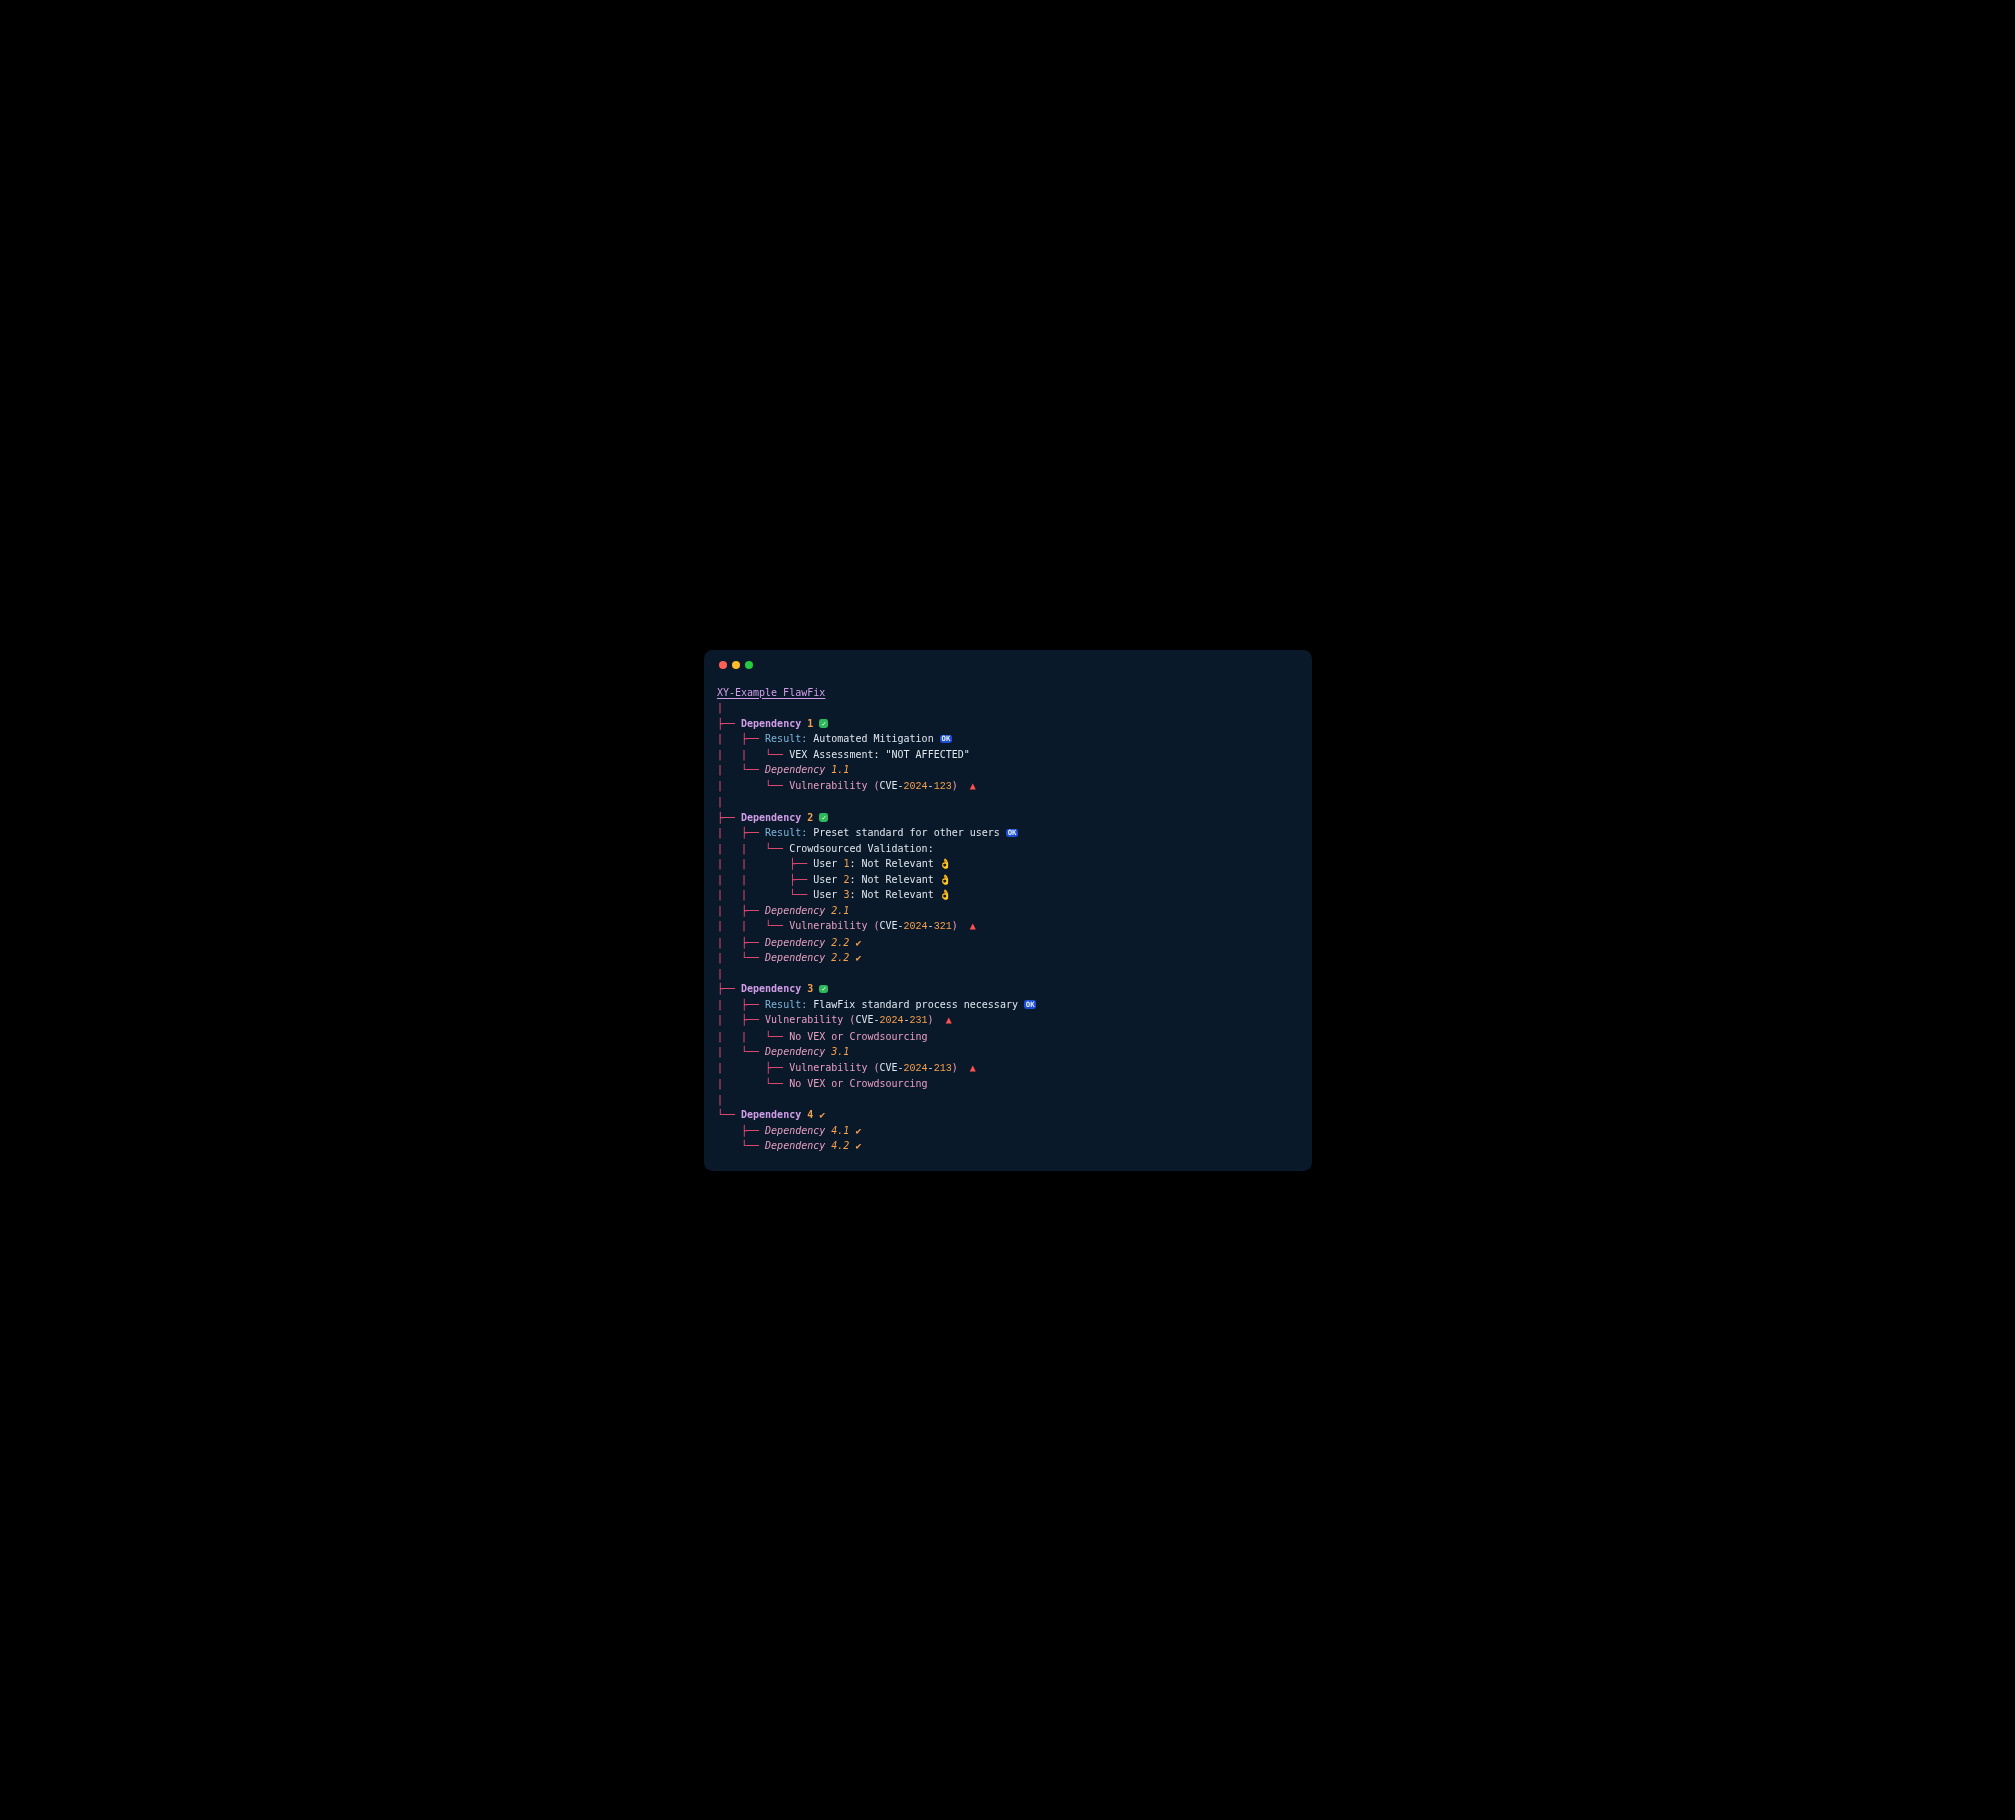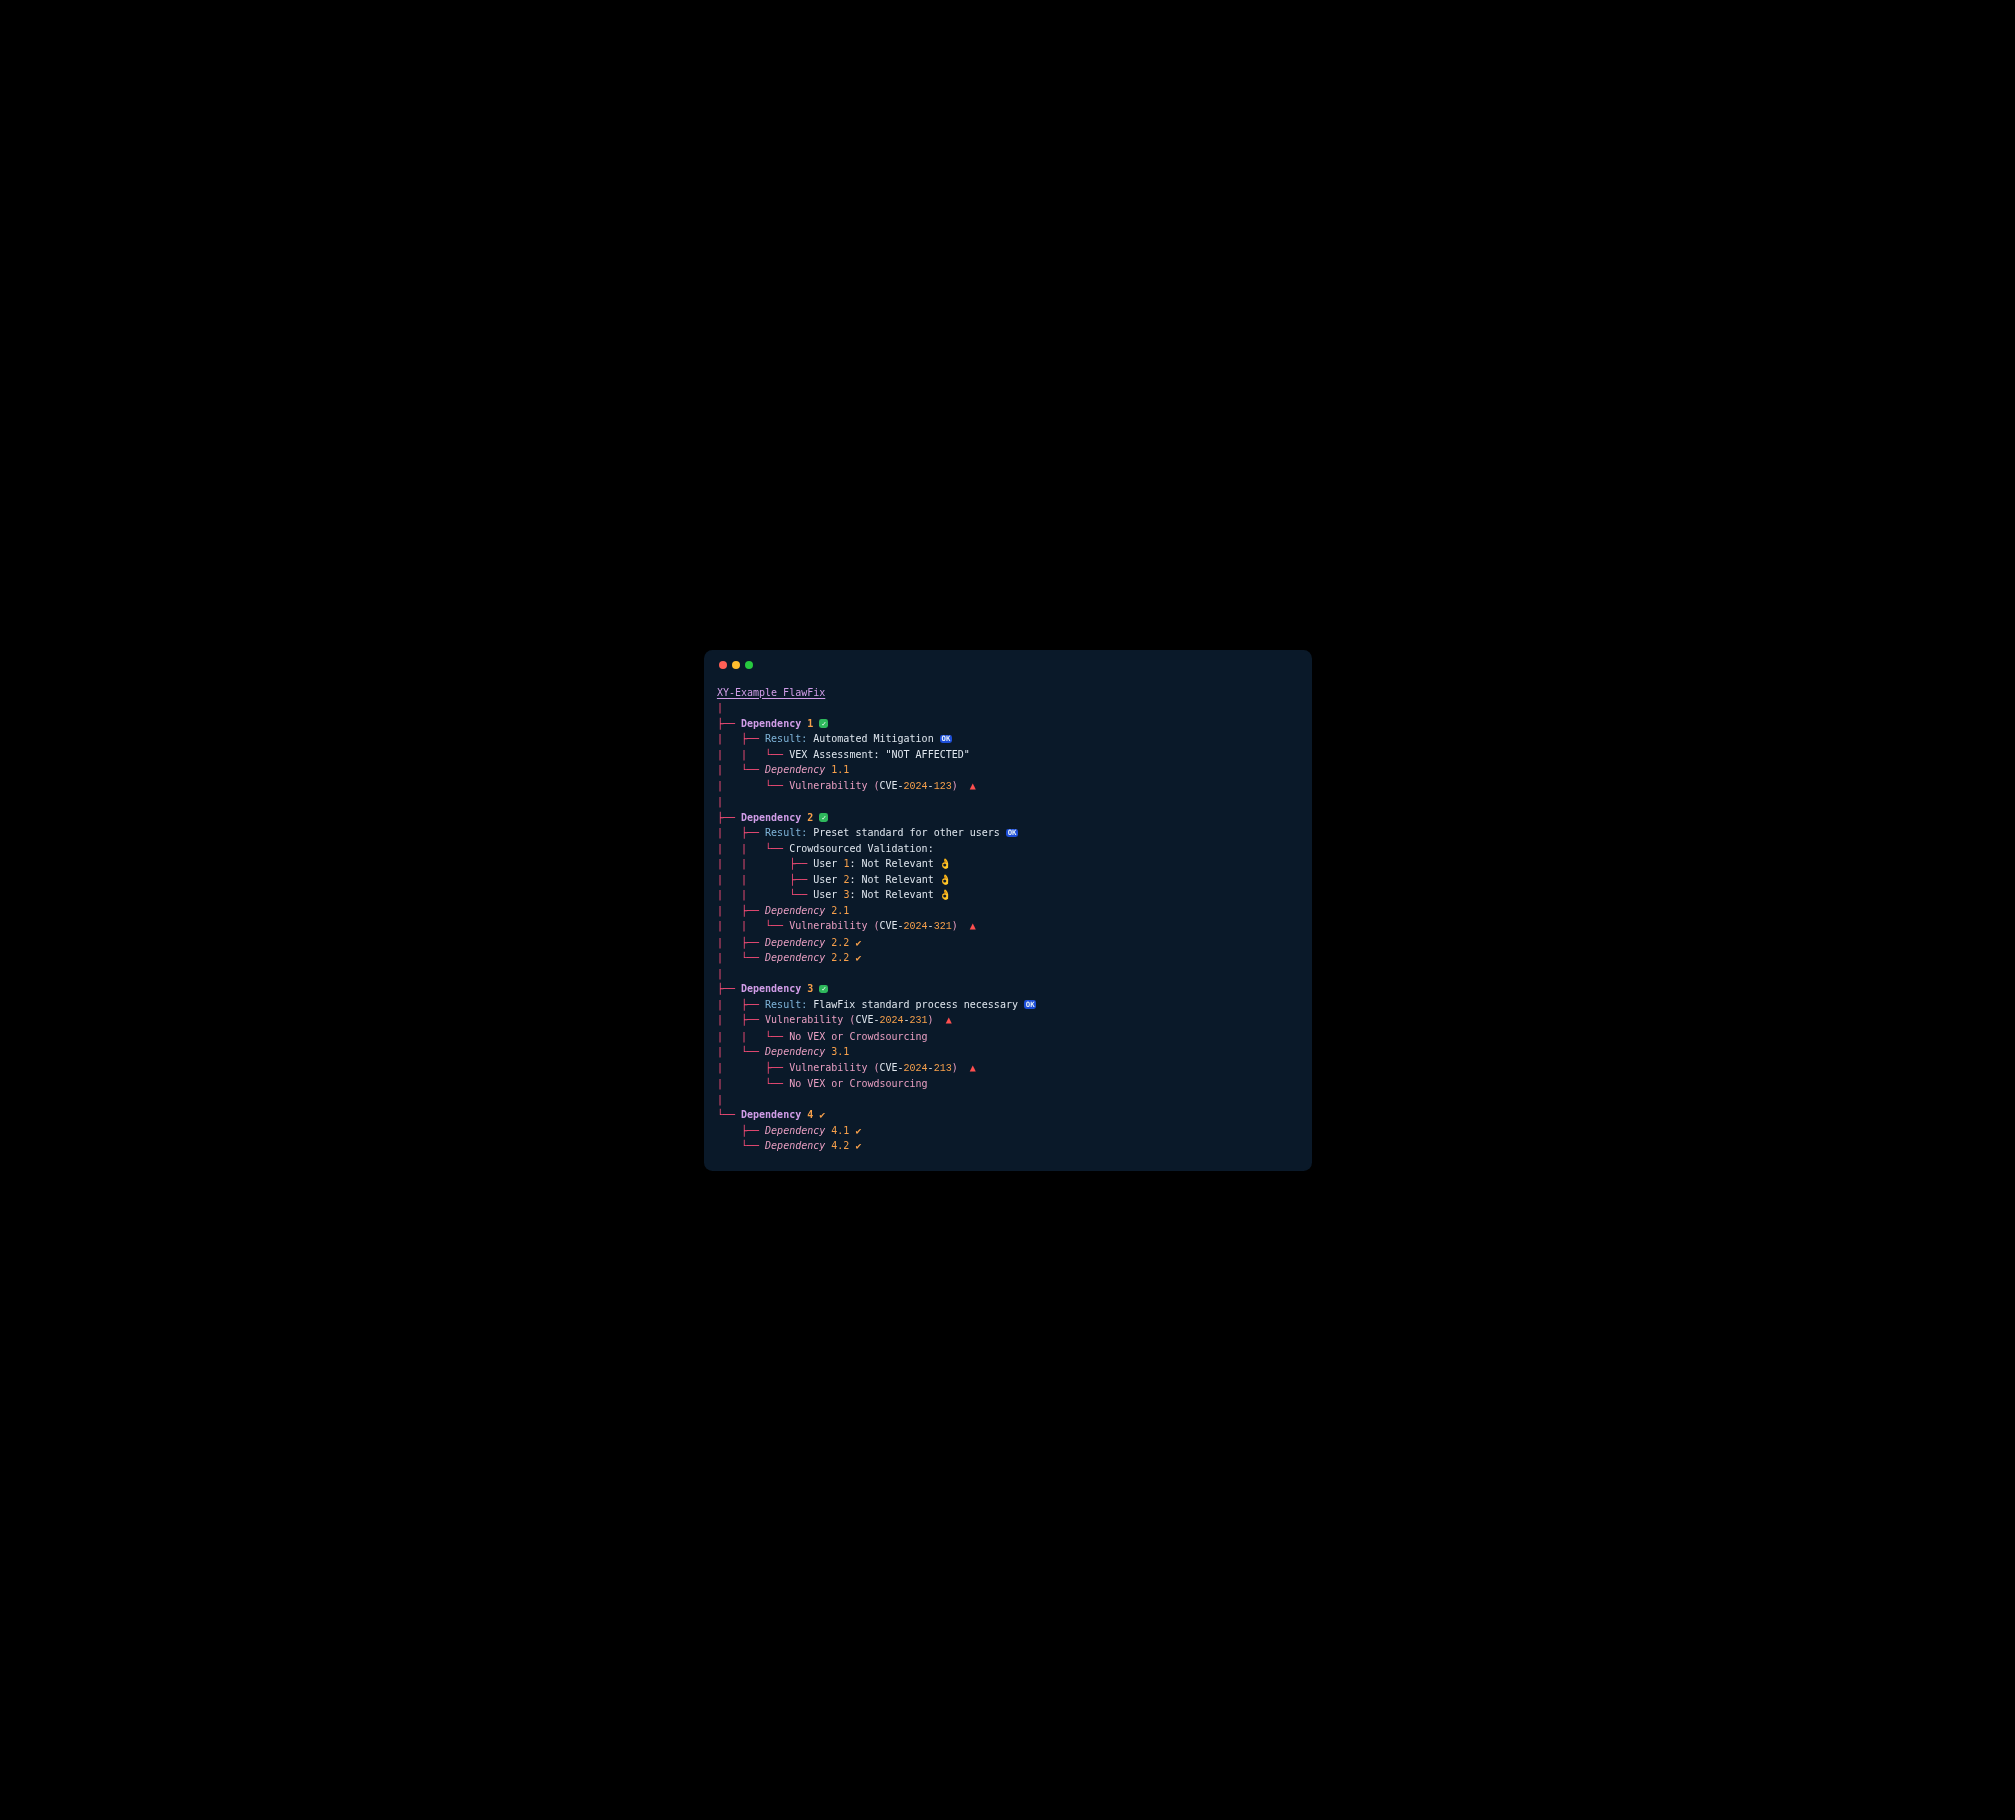--- a/index.html
+++ b/index.html
@@ -50,21 +50,21 @@
   pre.tree {
     margin: 0;
     font: inherit;
     white-space: pre;
   }
 
   .branch { color: #ff4f7a; }
   .dep    { color: #d19de8; font-weight: bold; }
   .depnum { color: #f7a04b; font-weight: bold; }
   .subdep { color: #e99fc2; font-style: italic; }
-  .subdepnum { color: #f7a04b; }
+  .subdepnum { color: #f7a04b; font-style: italic;}
   .result-label { color: #7fb4d9; text-align: right; }
   .result-val   { color: #dfe6ee; text-align: right; }
   .vuln  { color: #e99fc2; }
   .cve   { color: #dfe6ee; }
   .cvenum{ color: #f7a04b; font-family: Liberation Mono, monospace; }
   .info  { color: #dfe6ee; margin-top: 19px; }
   .user  { color: #dfe6ee; }
   .usernum { color: #f7a04b; }
   .note  { color: #e99fc2; }
   .warn  { color: #ff4f4f; }

